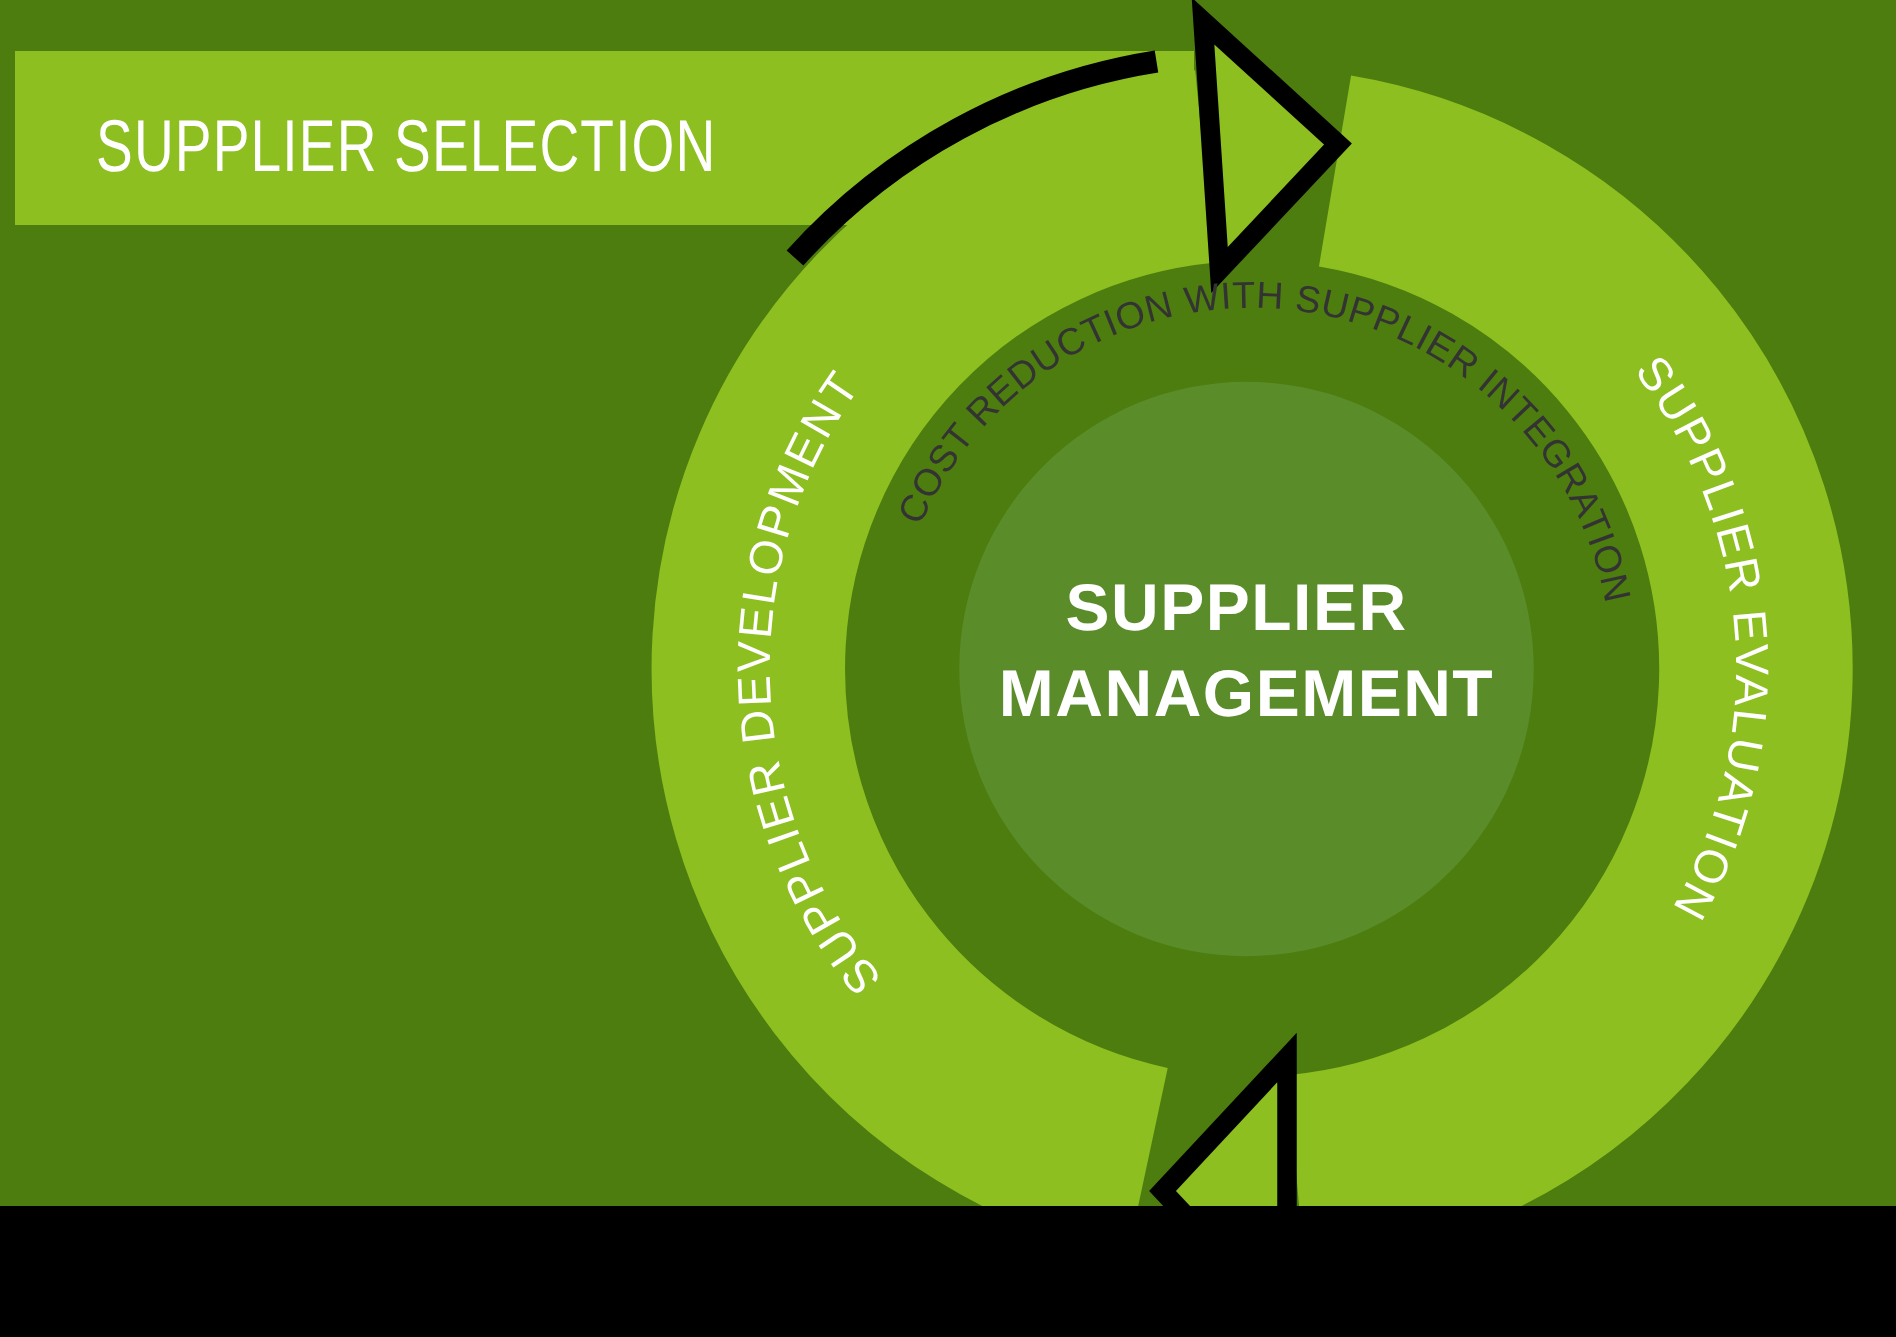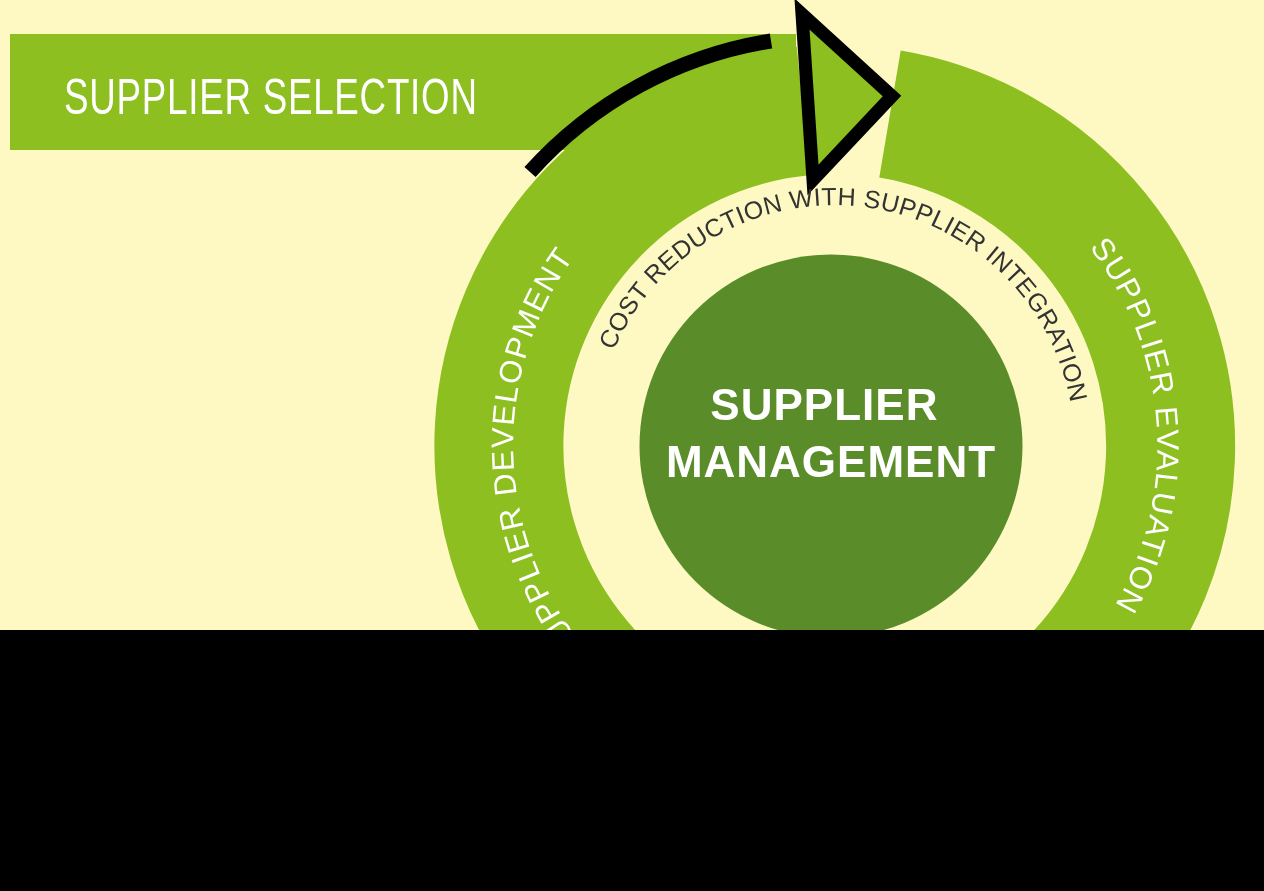--- a/index.html
+++ b/index.html
@@ -3,22 +3,22 @@
 <meta charset="utf-8">
 <style>
   html, body {
     margin: 0;
     padding: 0;
     background: #000000;
   }
   .stage {
     position: relative;
     width: 1264px;
-    height: 630px;
-    background: #fef9c3;
+    height: 804px;
+    background: #4d7c0f;
     overflow: hidden;
     font-family: "Liberation Sans", "DejaVu Sans", sans-serif;
   }
   svg { display: block; }
   .banner-label {
     font-family: "Liberation Sans", "DejaVu Sans", sans-serif;
     font-weight: 400;
   }
   .ring-label {
     font-family: "Liberation Sans", "DejaVu Sans", sans-serif;

